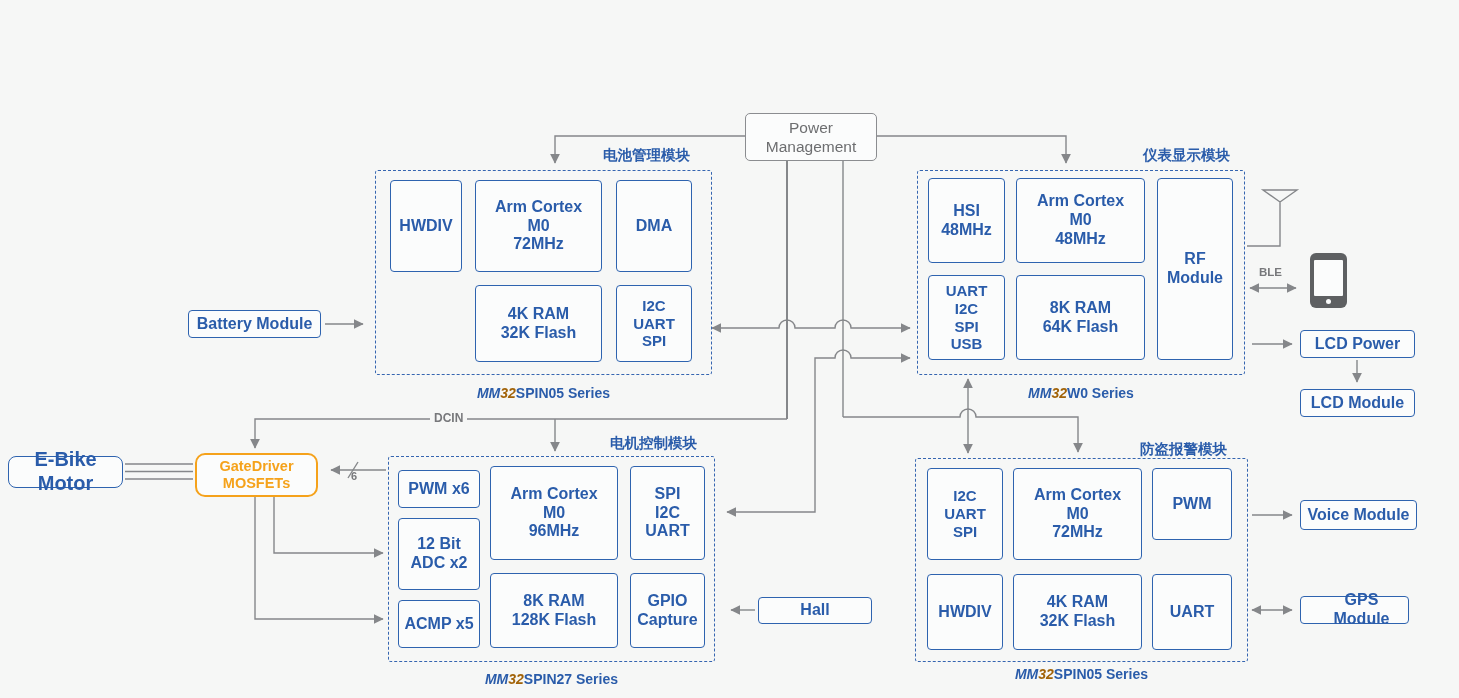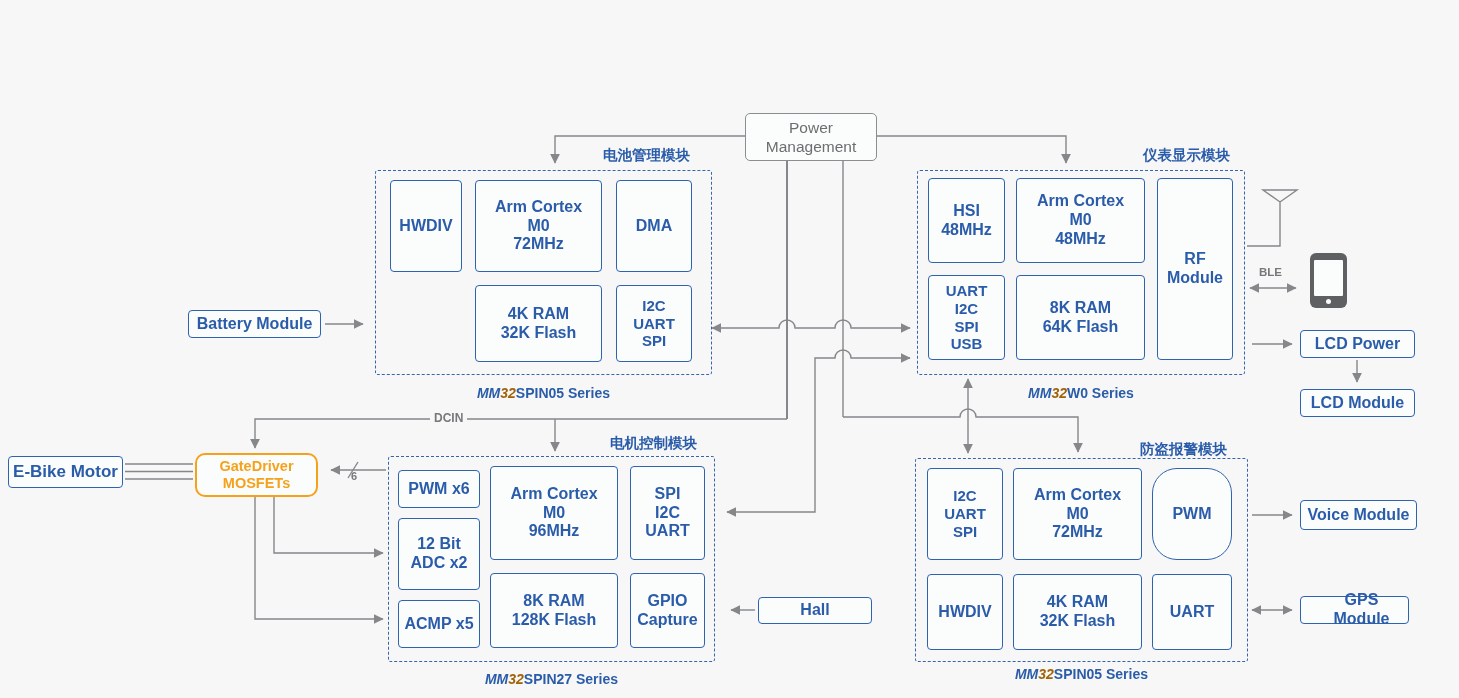--- a/index.html
+++ b/index.html
@@ -150,31 +150,31 @@
   </div>
 
   <div class="cnlabel" style="left:1140px;top:440px;">防盗报警模块</div>
   <div class="module" style="left:915px;top:458px;width:333px;height:204px;"></div>
   <div class="bbox cell" style="left:927px;top:468px;width:76px;height:92px;font-size:15px;">I2C
 UART
 SPI</div>
   <div class="bbox cell" style="left:1013px;top:468px;width:129px;height:92px;">Arm Cortex
 M0
 72MHz</div>
-  <div class="bbox cell" style="left:1152px;top:468px;width:80px;height:92px;border-radius:25px;">PWM</div>
+  <div class="bbox cell" style="left:1152px;top:468px;width:80px;height:72px;">PWM</div>
   <div class="bbox cell" style="left:927px;top:574px;width:76px;height:76px;">HWDIV</div>
   <div class="bbox cell" style="left:1013px;top:574px;width:129px;height:76px;">4K RAM
 32K Flash</div>
   <div class="bbox cell" style="left:1152px;top:574px;width:80px;height:76px;">UART</div>
   <div class="series" style="left:915px;top:666px;width:333px;">
     <span class="mm">MM</span><span class="num">32</span><span>SPIN05 Series</span>
   </div>
 
   <div class="bbox side" style="left:188px;top:310px;width:133px;height:28px;">Battery Module</div>
-  <div class="bbox side" style="left:8px;top:456px;width:115px;height:32px;font-size:17px;">E-Bike Motor</div>
+  <div class="bbox side" style="left:8px;top:456px;width:115px;height:32px;font-size:20px;border-radius:8px;">E-Bike Motor</div>
   <div class="gate" style="left:195px;top:453px;width:123px;height:44px;">GateDriver
 MOSFETs</div>
   <div class="bbox side" style="left:758px;top:597px;width:114px;height:27px;">Hall</div>
   <div class="bbox side" style="left:1300px;top:330px;width:115px;height:28px;">LCD Power</div>
   <div class="bbox side" style="left:1300px;top:389px;width:115px;height:28px;">LCD Module</div>
   <div class="bbox side" style="left:1300px;top:500px;width:117px;height:30px;">Voice Module</div>
   <div class="bbox side" style="left:1300px;top:596px;width:109px;height:28px;padding-left:14px;">GPS Module</div>
 
   <div class="phone" style="left:1310px;top:253px;">
     <div class="screen"></div>

